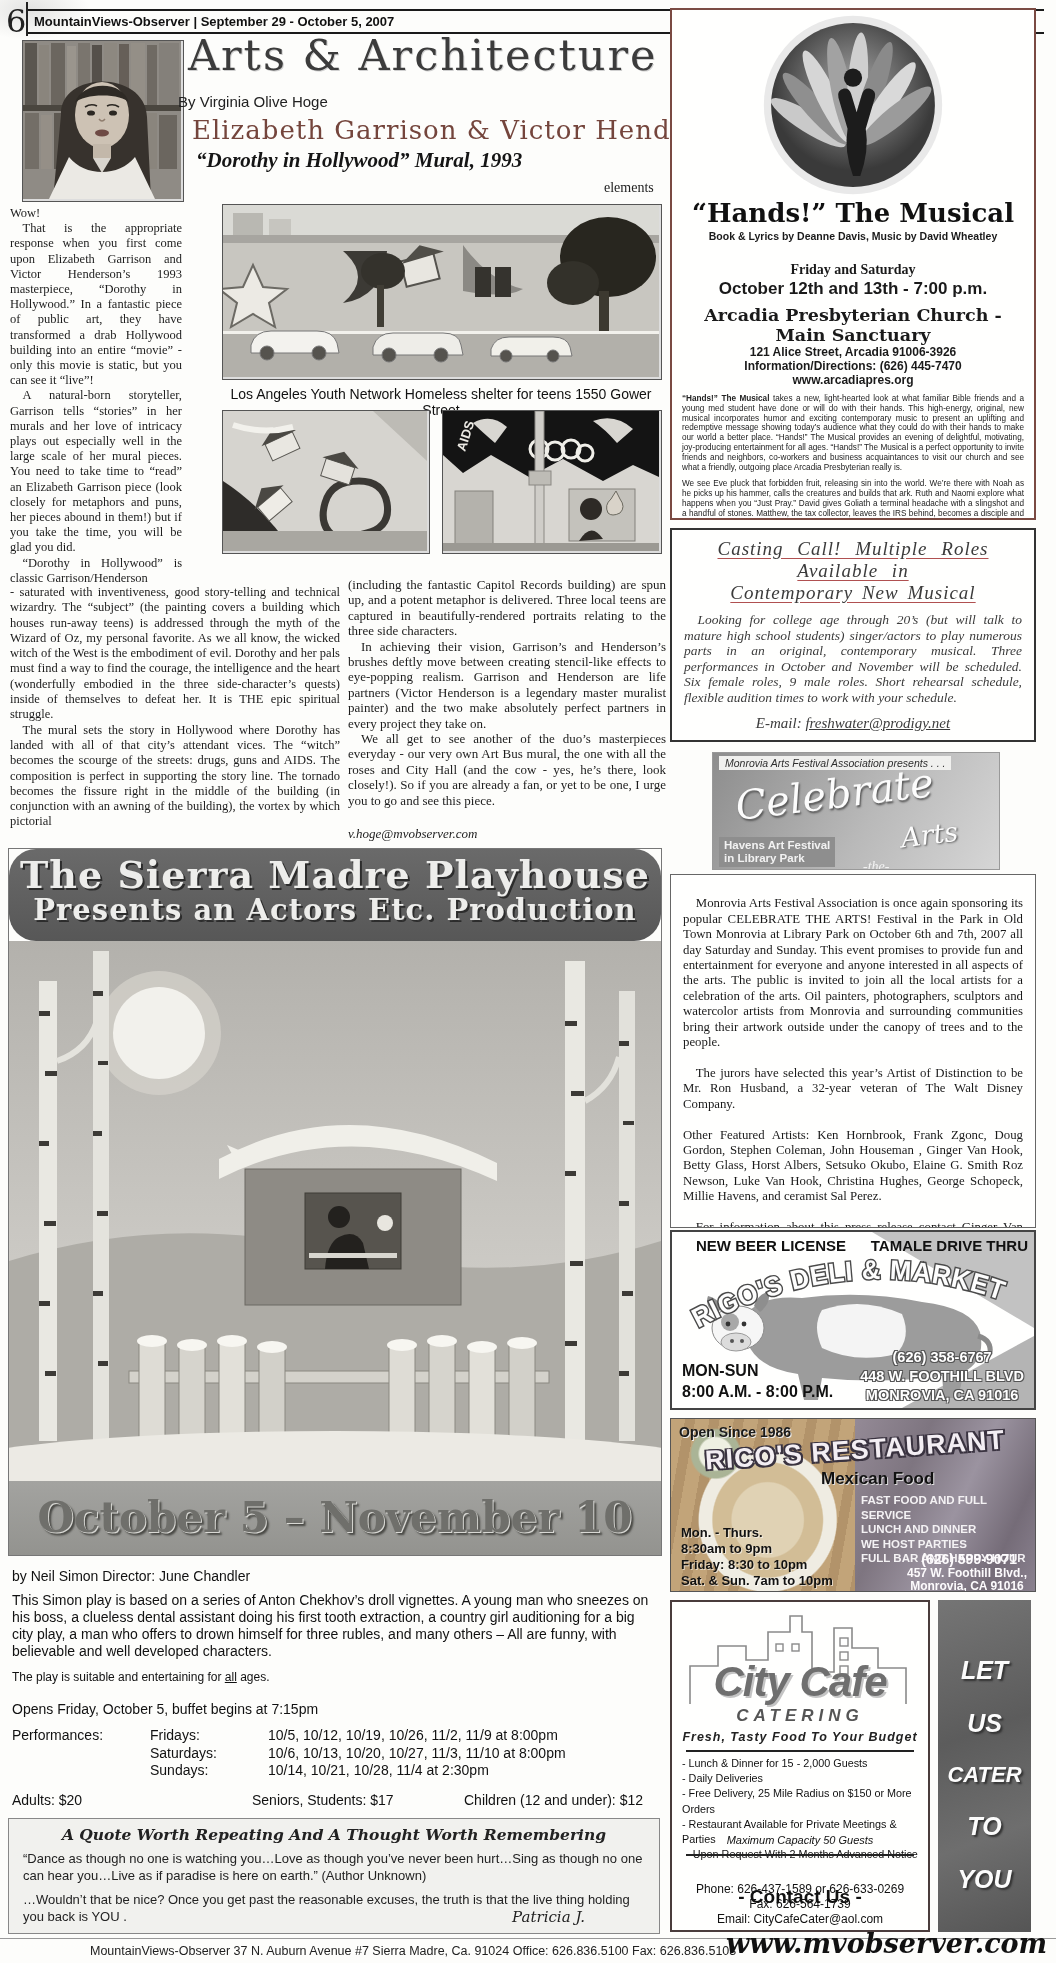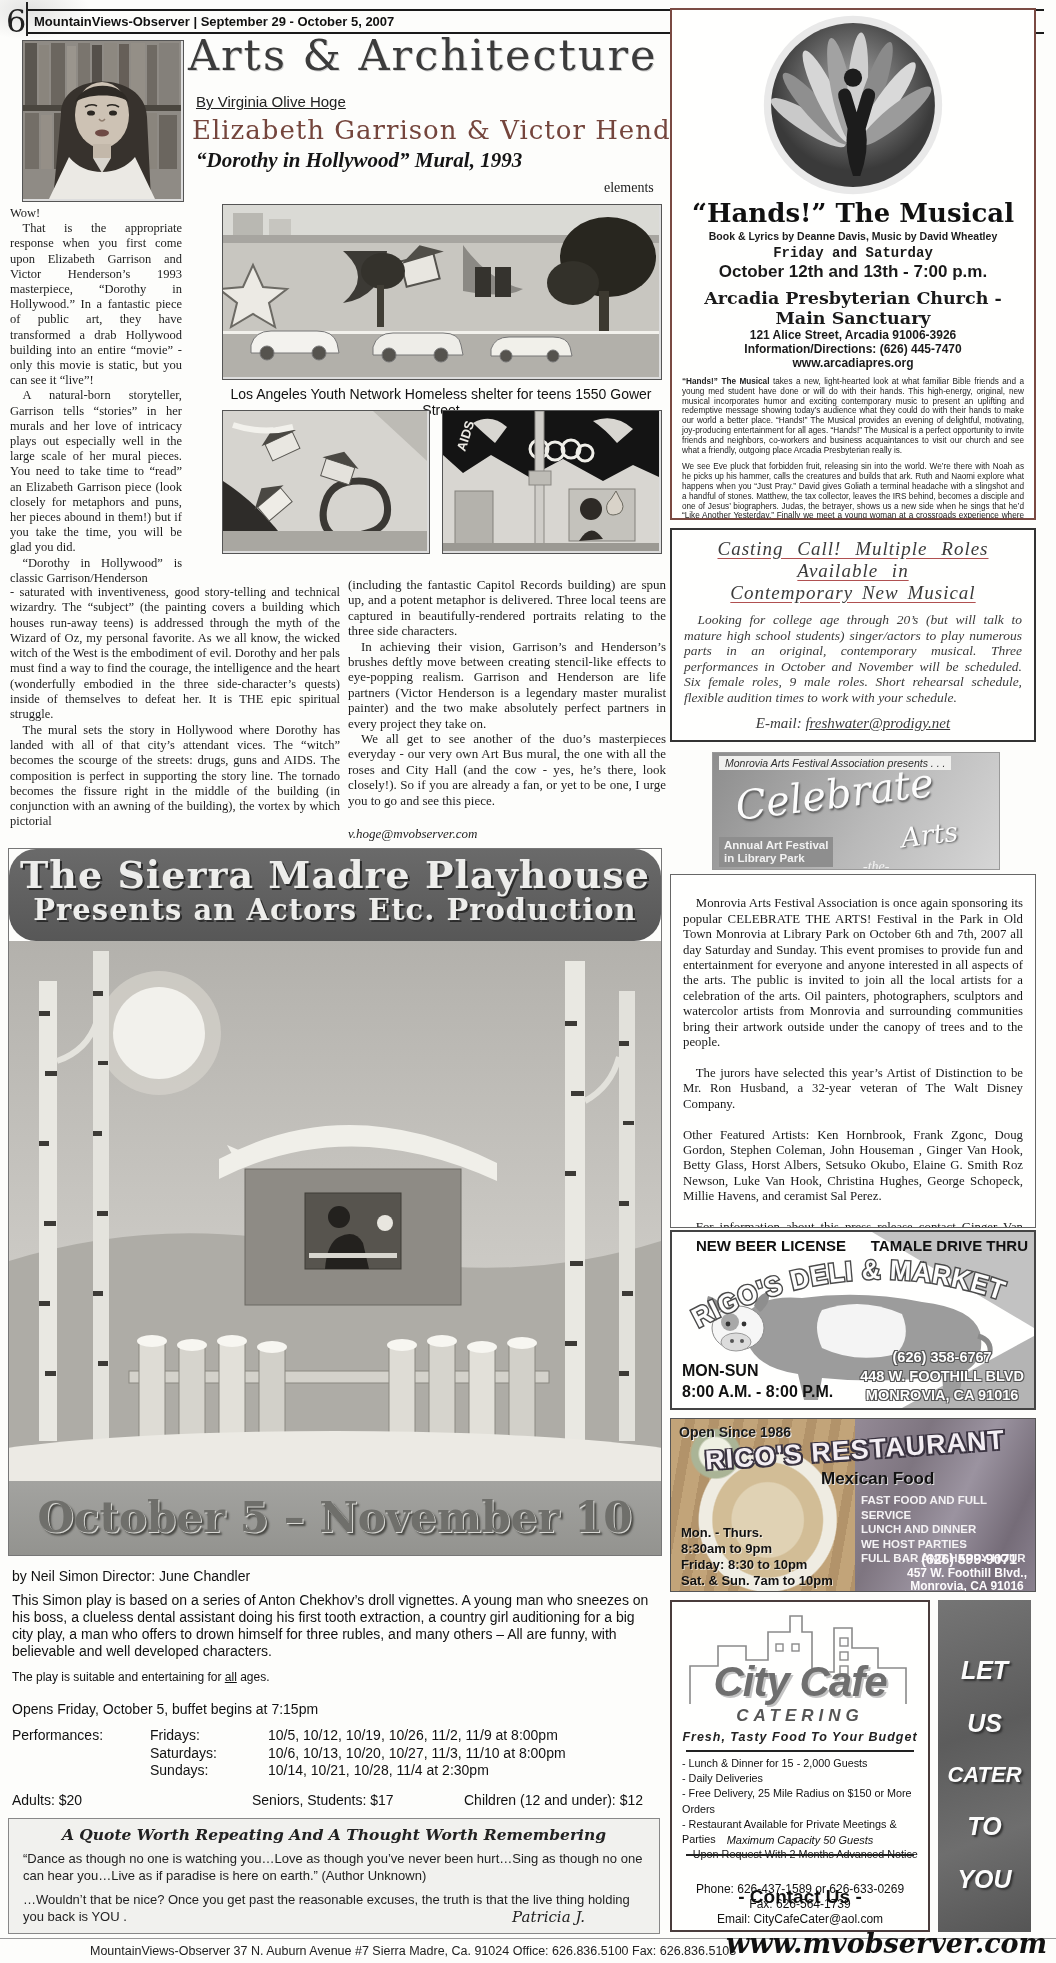--- a/index.html
+++ b/index.html
@@ -7,21 +7,21 @@
         font-family:"Liberation Serif",serif;color:#1a1a1a;overflow:hidden;}
   .abs{position:absolute;}
   
   #page-number{left:6px;top:2px;font-size:32px;font-family:"DejaVu Serif",serif;color:#222;}
   #masthead{left:28px;top:9px;width:1004px;border-top:2px solid #1a1a1a;border-bottom:2px solid #1a1a1a;
             padding:3px 6px;font-family:"Liberation Sans",sans-serif;font-weight:bold;font-size:13px;color:#111;}
   #masthead-tick{left:26px;top:2px;width:2px;height:34px;background:#222;}
   
   #section-title{left:188px;top:30px;font-size:43px;font-family:"DejaVu Serif",serif;color:#3c3c3c;
                  letter-spacing:2px;text-shadow:1px 1px 0 #cfcfcf;}
-  #byline{left:196px;top:93px;font-family:"Liberation Sans",sans-serif;font-size:15px;color:#222;text-decoration:underline;}
+  #byline{left:178px;top:93px;font-family:"Liberation Sans",sans-serif;font-size:15px;color:#222;}
   #subtitle{left:192px;top:115px;font-size:26px;color:#74453c;letter-spacing:1px;font-family:"DejaVu Serif",serif;}
   #mural-line{left:196px;top:148px;font-size:21px;font-weight:bold;font-style:italic;color:#151515;}
   #stray-word{left:604px;top:180px;font-size:14px;color:#222;}
   
   .artcol{font-family:"Liberation Serif",serif;color:#1c1c1c;text-align:justify;white-space:pre-line;overflow:hidden;}
   #col1{left:10px;top:206px;width:172px;height:380px;font-size:12.5px;line-height:15.2px;}
   #col2{left:10px;top:585px;width:330px;height:264px;font-size:12.5px;line-height:15.3px;}
   #col3{left:348px;top:577px;width:318px;height:246px;font-size:13px;line-height:15.4px;}
   #article-email{left:348px;top:826px;font-style:italic;font-size:13px;color:#222;}
   
@@ -29,21 +29,21 @@
   #author-photo{left:22px;top:40px;width:160px;height:160px;}
   #mural1{left:222px;top:204px;width:438px;height:174px;}
   #mural1-caption{left:222px;top:386px;width:438px;text-align:center;font-family:"Liberation Sans",sans-serif;font-size:14px;color:#111;}
   #mural2a{left:222px;top:410px;width:206px;height:142px;}
   #mural2b{left:442px;top:410px;width:218px;height:142px;}
   
   .rbox{left:670px;width:366px;box-sizing:border-box;background:#fffffe;}
   #hands-box{top:8px;height:512px;border:2px solid #7a4a42;padding:4px 10px;text-align:center;overflow:hidden;}
   .hands-title{font-family:"DejaVu Serif",serif;font-weight:bold;font-size:26px;color:#111;margin-top:2px;}
   .hands-credits{font-family:"Liberation Sans",sans-serif;font-weight:bold;font-size:10.5px;margin-top:2px;}
-  .hands-days{font-family:Liberation Mono, monospace;font-weight:bold;font-size:14px;margin-top:3px;}
+  .hands-days{font-family:Liberation Serif, serif;font-weight:bold;font-size:14px;margin-top:20px;}
   .hands-datetime{font-family:"Liberation Sans",sans-serif;font-weight:bold;font-size:17px;margin-top:1px;}
   .hands-venue{font-family:"DejaVu Serif",serif;font-weight:bold;font-size:17.5px;margin-top:6px;}
   .hands-sub{font-family:"Liberation Sans",sans-serif;font-weight:bold;font-size:12px;line-height:14px;}
   .hands-p{font-family:"Liberation Sans",sans-serif;font-size:8.2px;line-height:9.8px;text-align:justify;margin-top:7px;color:#222;}
   #casting-box{top:528px;border:2px solid #333;padding:8px 12px;font-style:italic;color:#3b3b3b;}
   .casting-h{font-size:19px;text-align:center;letter-spacing:1px;word-spacing:8px;
              text-decoration:underline;text-decoration-color:#b05050;text-underline-offset:3px;}
   .casting-h2{word-spacing:3px;}
   .casting-body{font-size:13.5px;line-height:15.5px;text-align:justify;margin-top:8px;white-space:pre-line;}
   .casting-email{font-size:15px;text-align:center;margin-top:10px;}
@@ -343,21 +343,21 @@
     <div class="casting-body"> Looking for college age through 20’s (but will talk to mature high school students) singer/actors to play numerous parts in an original, contemporary musical. Three performances in October and November will be scheduled. Six female roles, 9 male roles. Short rehearsal schedule, flexible audition times to work with your schedule.</div>
     <div class="casting-email"><span>E-mail: </span><a href="#">freshwater@prodigy.net</a></div>
   </div>
 
   <div class="abs" id="celebrate-box">
     <div class="cel-presents">Monrovia Arts Festival Association presents . . .</div>
     <div class="cel-script">Celebrate</div>
     <div class="cel-the">-the-</div>
     <div class="cel-arts">Arts</div>
     <div class="cel-badge">
-      <div>Annual Art Festival</div>
+      <div>Havens Art Festival</div>
       <div>in Library Park</div>
     </div>
   </div>
 
   <div class="abs rbox" id="monrovia-box">
     <span> Monrovia Arts Festival Association is once again sponsoring its popular CELEBRATE THE ARTS! Festival in the Park in Old Town Monrovia at Library Park on October 6th and 7th, 2007 all day Saturday and Sunday.  This event promises to provide fun and entertainment for everyone and anyone interested in all aspects of the arts.  The public is invited to join all the local artists for a celebration of the arts. Oil painters, photographers, sculptors and watercolor artists from Monrovia and surrounding communities bring their artwork outside under the canopy of trees and to the people.</span><br>
     <span> The jurors have selected this year’s Artist of Distinction to be Mr. Ron Husband, a 32-year veteran of The Walt Disney Company.</span><br>
     <span>Other Featured Artists: Ken Hornbrook, Frank Zgonc, Doug Gordon, Stephen Coleman, John Houseman , Ginger Van Hook, Betty Glass, Horst Albers, Setsuko Okubo, Elaine G. Smith Roz Newson, Luke Van Hook, Christina Hughes, George Schopeck, Millie Havens, and ceramist Sal Perez.</span><br>
     <span> For information about this press release contact Ginger Van Hook, 310-671-9348 or email at </span>
   </div>

